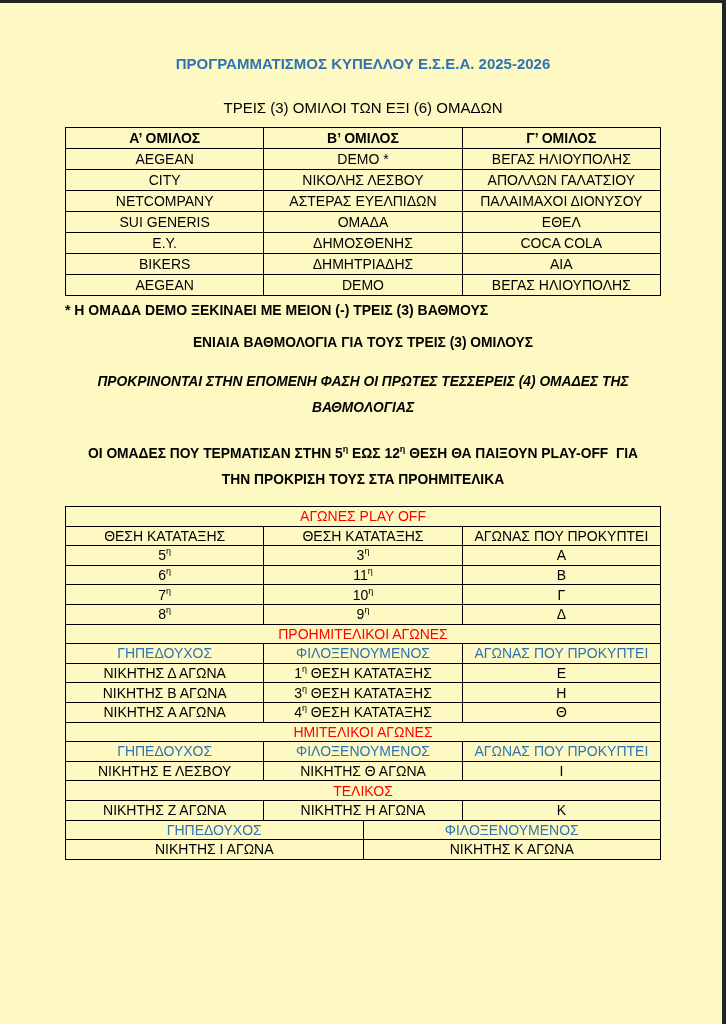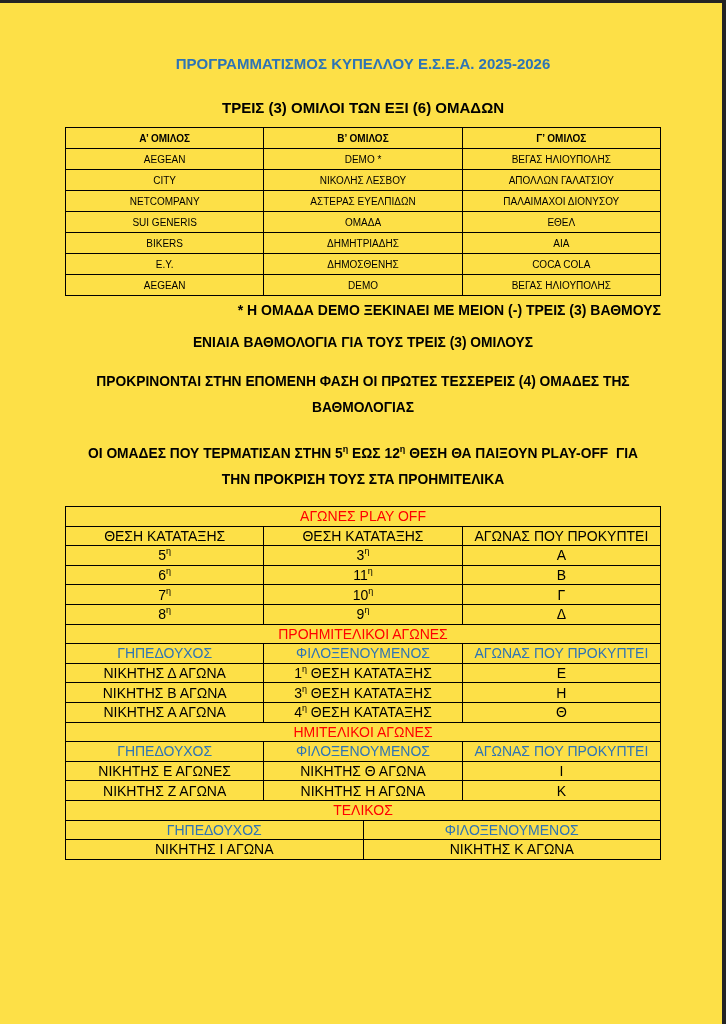--- a/index.html
+++ b/index.html
@@ -1,58 +1,58 @@
 <!DOCTYPE html>
 <html><head>
 <meta charset="utf-8">
 <style>
   html,body{margin:0;padding:0;background:#ffffff;}
   .page{
     position:relative;
     width:726px;height:1024px;
-    background:#fde047;
+    background:#fef9c3;
     box-sizing:border-box;
     border-top:3px solid #242424;
     border-right:4px solid #242424;
     overflow:hidden;
     font-family:"Liberation Sans", sans-serif;
     color:#000;
   }
   .content{margin:0 65px;width:596px;}
   .doc-title{
     margin:52px 0 0 0;
     font-size:15px;line-height:18px;
     font-weight:bold;text-align:center;
     color:#2E74B5;
   }
   .doc-subtitle{
     margin:26px 0 0 0;
     font-size:15px;line-height:18px;
-    font-weight:bold;text-align:center;color:#000;
+    font-weight:normal;text-align:center;color:#000;
   }
   table{width:100%;border-collapse:collapse;table-layout:fixed;}
   td,th{
     border:1.5px solid #000;
     text-align:center;vertical-align:middle;
     padding:0 2px;overflow:hidden;white-space:nowrap;
   }
-  .groups{margin-top:10px;font-size:10px;}
+  .groups{margin-top:10px;font-size:14px;}
   .groups th{height:20px;font-weight:bold;}
   .groups td{height:20px;font-weight:normal;}
   .note{
     margin:5px 0 0 0;font-size:14px;line-height:18px;
-    font-weight:bold;text-align:right;
+    font-weight:bold;text-align:left;
   }
   .para{
     margin:0;font-size:13.8px;line-height:26px;
     font-weight:bold;text-align:center;
   }
   .para .line{display:block;white-space:pre;}
   .p-single{margin-top:15px;line-height:18px;}
-  .p-qual{margin-top:17px;}
+  .p-qual{margin-top:17px;font-style:italic;}
   .p-playoff{margin-top:20px;}
   .bracket{margin-top:13px;font-size:14px;font-weight:normal;}
   .bracket td{height:18.6px;}
   .sec-title{color:#FF0000;}
   .hdr-blue{color:#2E74B5;}
   .hdr-black{color:#000;}
   sup{font-size:9px;line-height:0;vertical-align:super;}
 </style>
 </head>
 <body>
@@ -86,28 +86,28 @@
             <td>NETCOMPANY</td>
             <td>ΑΣΤΕΡΑΣ ΕΥΕΛΠΙΔΩΝ</td>
             <td>ΠΑΛΑΙΜΑΧΟΙ ΔΙΟΝΥΣΟΥ</td>
           </tr>
           <tr>
             <td>SUI GENERIS</td>
             <td>ΟΜΑΔΑ</td>
             <td>ΕΘΕΛ</td>
           </tr>
           <tr>
+            <td>E.Y.</td>
+            <td>ΔΗΜΟΣΘΕΝΗΣ</td>
+            <td>COCA COLA</td>
+          </tr>
+          <tr>
             <td>BIKERS</td>
             <td>ΔΗΜΗΤΡΙΑΔΗΣ</td>
             <td>ΑΙΑ</td>
-          </tr>
-          <tr>
-            <td>E.Y.</td>
-            <td>ΔΗΜΟΣΘΕΝΗΣ</td>
-            <td>COCA COLA</td>
           </tr>
           <tr>
             <td>AEGEAN</td>
             <td>DEMO</td>
             <td>ΒΕΓΑΣ ΗΛΙΟΥΠΟΛΗΣ</td>
           </tr>
         </tbody>
     </table>
 
     <p class="note">* Η ΟΜΑΔΑ DEMO ΞΕΚΙΝΑΕΙ ΜΕ ΜΕΙΟΝ (-) ΤΡΕΙΣ (3) ΒΑΘΜΟΥΣ</p>
@@ -187,33 +187,33 @@
           </tr>
           <tr>
             <td colspan="6" class="sec-title">ΗΜΙΤΕΛΙΚΟΙ ΑΓΩΝΕΣ</td>
           </tr>
           <tr>
             <td colspan="2" class="hdr-blue">ΓΗΠΕΔΟΥΧΟΣ</td>
             <td colspan="2" class="hdr-blue">ΦΙΛΟΞΕΝΟΥΜΕΝΟΣ</td>
             <td colspan="2" class="hdr-blue">ΑΓΩΝΑΣ ΠΟΥ ΠΡΟΚΥΠΤΕΙ</td>
           </tr>
           <tr>
-            <td colspan="2"><span>ΝΙΚΗΤΗΣ Ε ΑΓΩΝΕΣ</span></td>
+            <td colspan="2"><span>ΝΙΚΗΤΗΣ Ε ΛΕΣΒΟΥ</span></td>
             <td colspan="2"><span>ΝΙΚΗΤΗΣ Θ ΑΓΩΝΑ</span></td>
             <td colspan="2"><span>Ι</span></td>
+          </tr>
+          <tr>
+            <td colspan="6" class="sec-title">ΤΕΛΙΚΟΣ</td>
           </tr>
           <tr>
             <td colspan="2"><span>ΝΙΚΗΤΗΣ Ζ ΑΓΩΝΑ</span></td>
             <td colspan="2"><span>ΝΙΚΗΤΗΣ Η ΑΓΩΝΑ</span></td>
             <td colspan="2"><span>Κ</span></td>
           </tr>
           <tr>
-            <td colspan="6" class="sec-title">ΤΕΛΙΚΟΣ</td>
-          </tr>
-          <tr>
             <td colspan="3" class="hdr-blue">ΓΗΠΕΔΟΥΧΟΣ</td>
             <td colspan="3" class="hdr-blue">ΦΙΛΟΞΕΝΟΥΜΕΝΟΣ</td>
           </tr>
           <tr>
             <td colspan="3"><span>ΝΙΚΗΤΗΣ Ι ΑΓΩΝΑ</span></td>
             <td colspan="3"><span>ΝΙΚΗΤΗΣ Κ ΑΓΩΝΑ</span></td>
           </tr>
         </tbody>
     </table>
 

